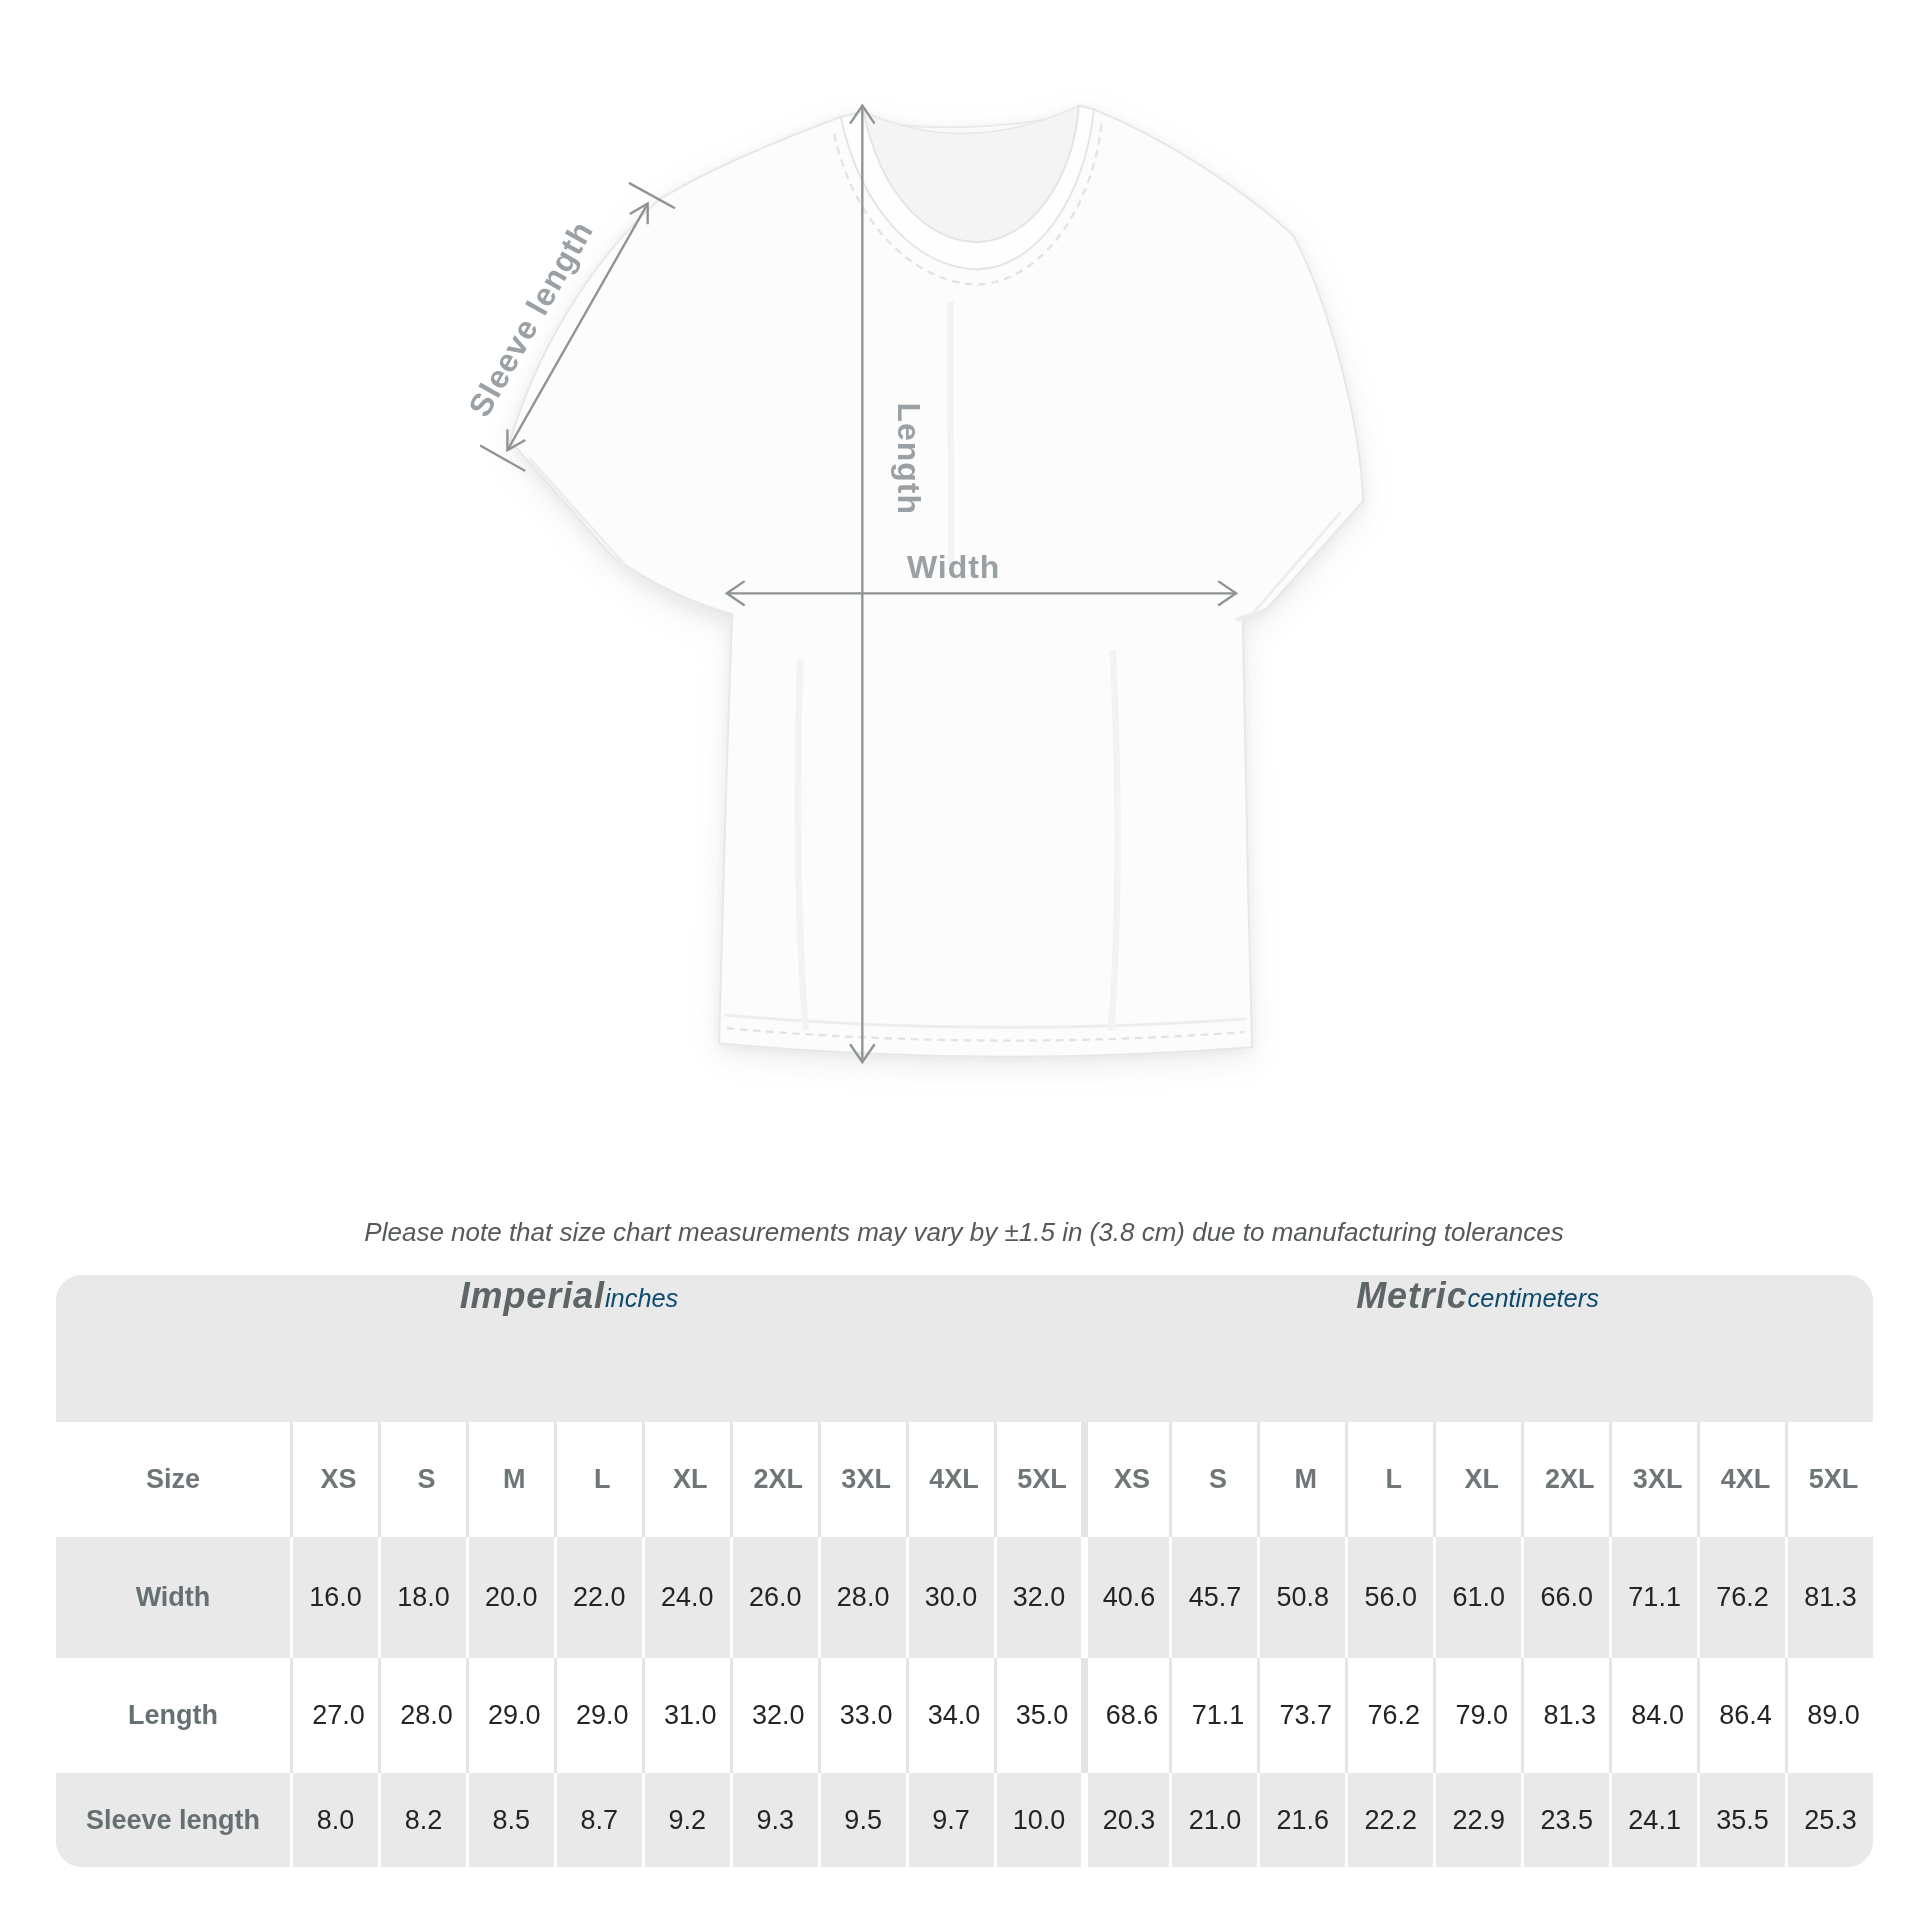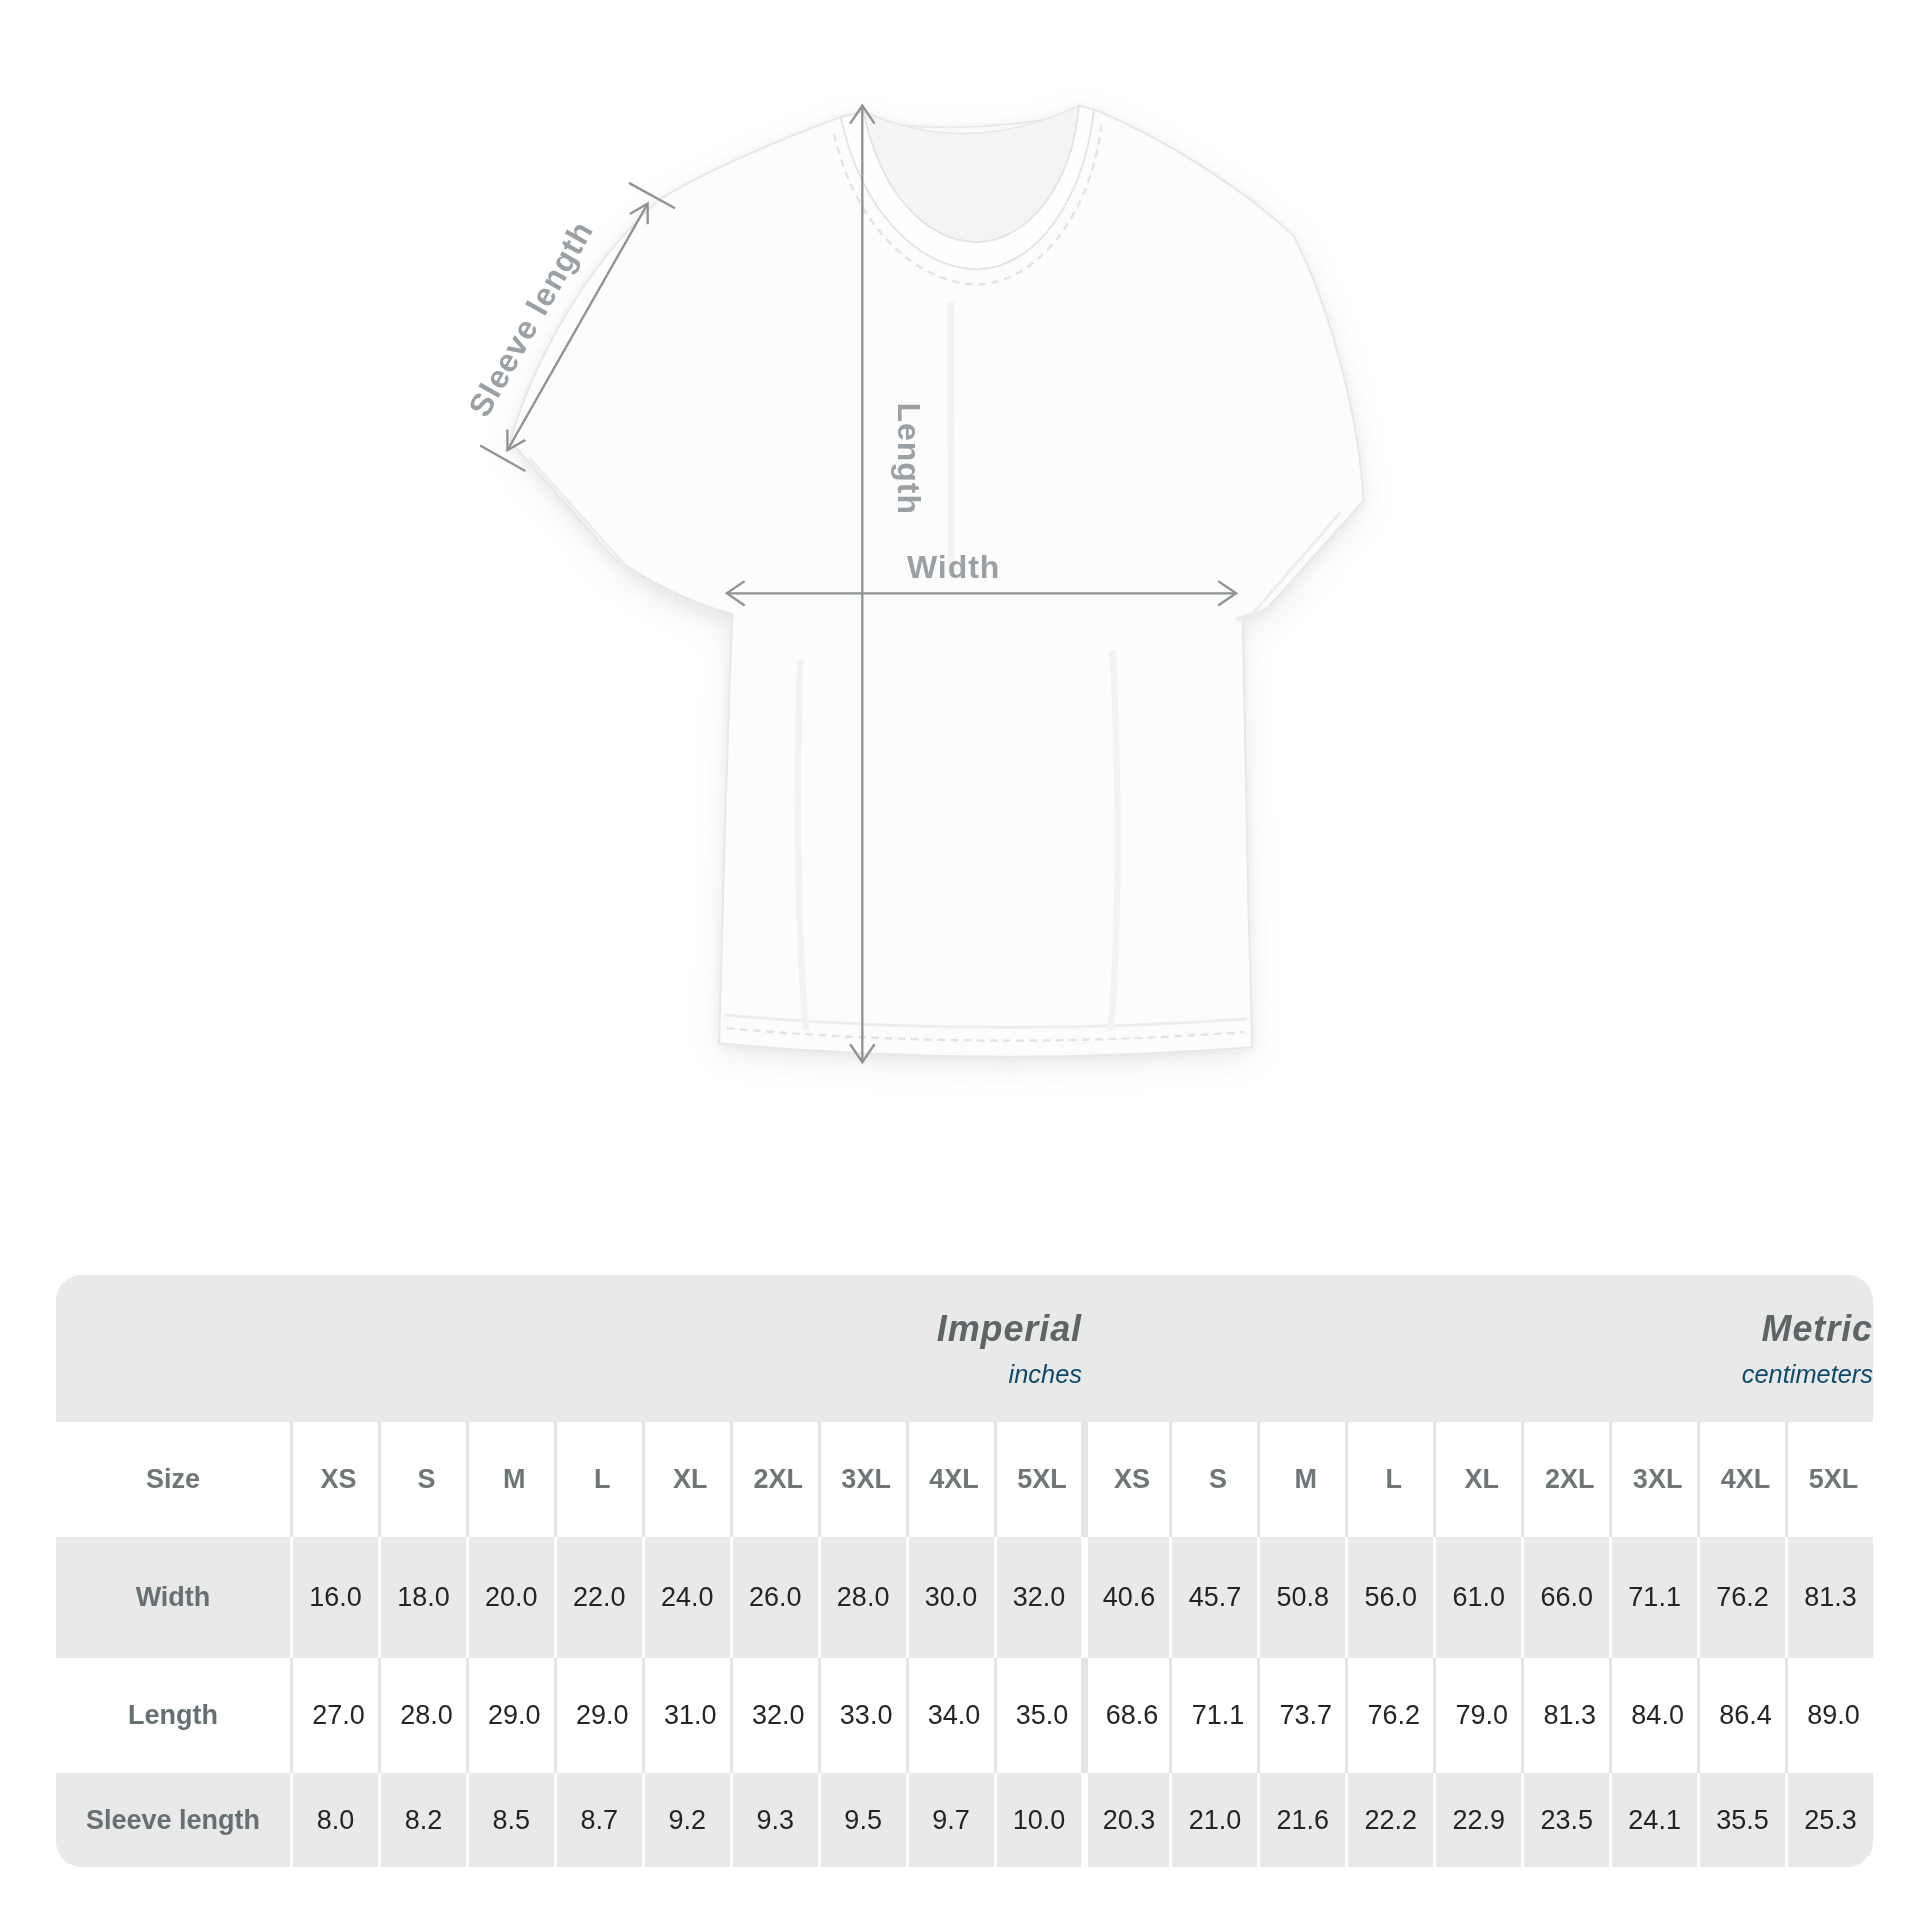--- a/index.html
+++ b/index.html
@@ -27,21 +27,21 @@
   #subtitle{
     position:absolute;left:0;top:1217px;width:1928px;text-align:center;
     font-size:26px;font-style:italic;color:#55595b;
   }
   
   #size-table{
     position:absolute;left:56px;top:1275px;width:1817px;height:592px;
     border-radius:26px;overflow:hidden;background:#e9e9e9;
   }
   .band{height:147px;display:flex;background:#e9e9e9;}
-  .bcell{display:flex;flex-direction:column;align-items:flex-end;justify-content:center;}
+  .bcell{display:flex;flex-direction:row;align-items:flex-start;justify-content:center;}
   .bcell.imp{width:1026px;}
   .bcell.met{width:791px;}
   .b-label{font-size:36px;font-weight:bold;font-style:italic;color:#5d6567;letter-spacing:0.9px;}
   .b-unit{font-size:25.4px;font-style:italic;color:#0c4a6e;margin-top:9.4px;}
   .trow{display:grid;grid-template-columns:234px repeat(18,1fr);}
   .trow.r-white{background:#ffffff;}
   .trow.r-gray{background:#e9e9e9;}
   .trow.h-size{height:115px;}
   .trow.h-width{height:121px;}
   .trow.h-length{height:115px;}
@@ -130,20 +130,21 @@
         <path class="dim-line" d="M 539 478 L 688 216"></path>
         <path class="dim-line" d="M 669 227 L 688 216 L 688 238"></path>
         <path class="dim-line" d="M 558 467 L 539 478 L 539 456"></path>
         <path class="dim-line" d="M 668 194 L 717 221"></path>
         <path class="dim-line" d="M 510 473 L 558 500"></path>
       </g>
       <text class="dim-label" transform="translate(574 344) rotate(-60.5)" text-anchor="middle">Sleeve length</text>
     </g>
   </svg>
 
+  <div id="subtitle">Please note that size chart measurements may vary by ±1.5 in (3.8 cm) due to manufacturing tolerances</div>
 
   <div id="size-table">
 
     <div class="band">
       <div class="bcell imp">
         <div class="b-label">Imperial</div>
         <div class="b-unit">inches</div>
       </div>
       <div class="bcell met">
         <div class="b-label">Metric</div>

